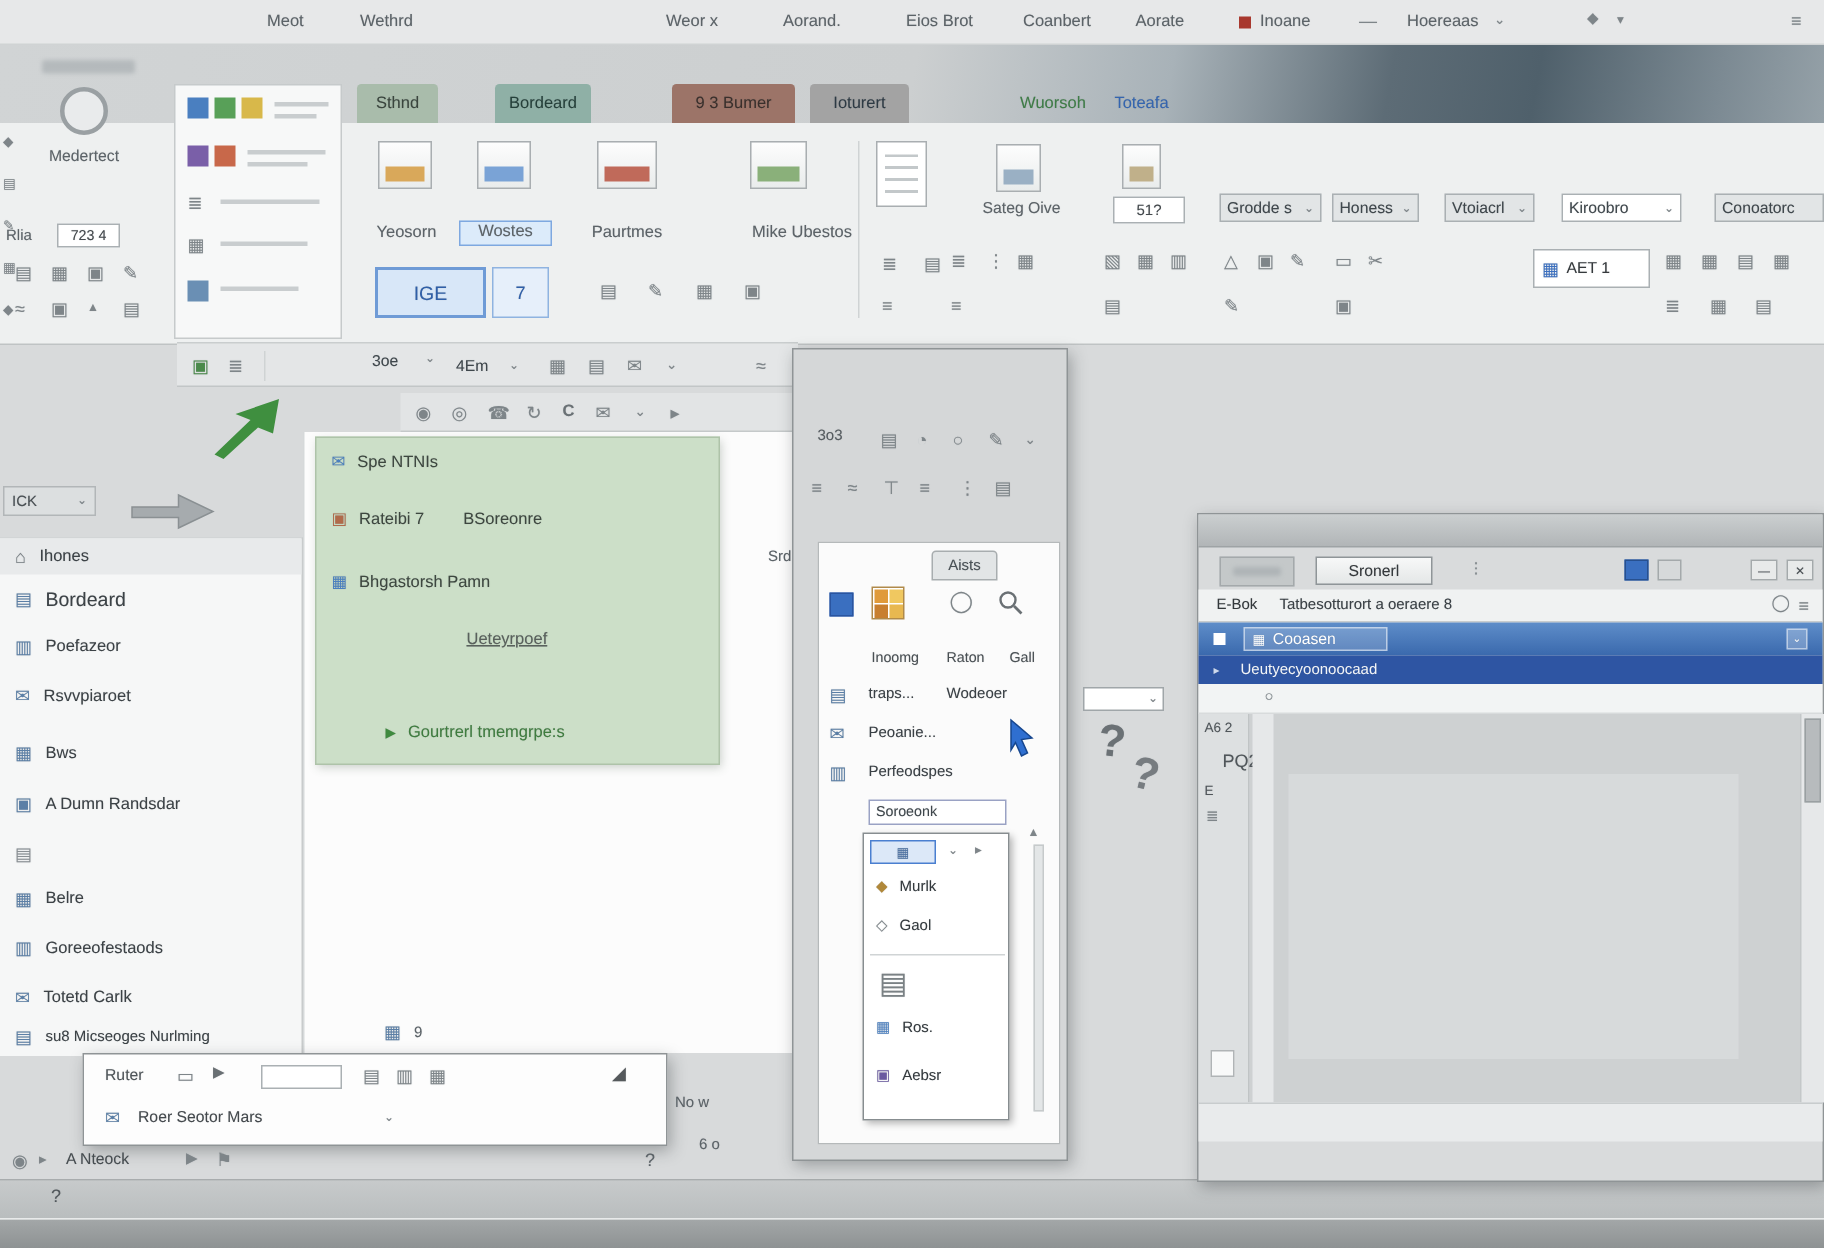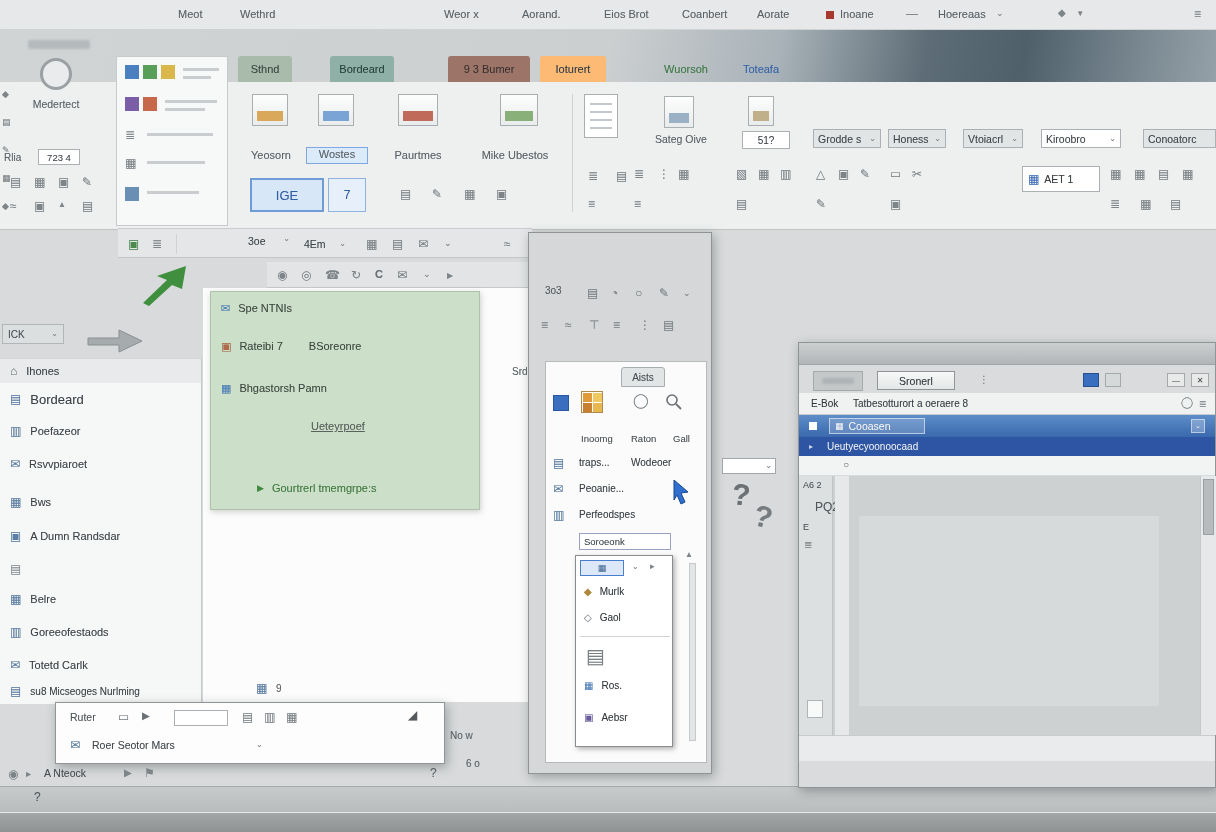--- a/index.html
+++ b/index.html
@@ -48,40 +48,40 @@
   </div>
 
   <div class="abs" style="left:0;top:30px;width:1216px;height:52px;background:linear-gradient(100deg,#d1d4d5 0%,#cccfd0 50%,#a8b2b8 64%,#5d6c76 76%,#4f606b 84%,#7c8a93 94%,#95a1a8 100%)"></div>
   <div class="abs smudge" style="left:28px;top:40px;width:62px;height:9px"></div>
 
   <div class="abs" style="left:0;top:82px;width:1216px;height:148px;background:#eef0f0;border-bottom:1px solid #bfc3c4"></div>
 
   <div class="abs tab" style="left:238px;top:56px;width:54px;height:26px;background:#a9bcab;color:#3a453d">Sthnd</div>
   <div class="abs tab" style="left:330px;top:56px;width:64px;height:26px;background:#8fb0a6;color:#25403a">Bordeard</div>
   <div class="abs tab" style="left:448px;top:56px;width:82px;height:26px;background:#9c7468;color:#3a2f2b">9 3 Bumer</div>
-  <div class="abs tab" style="left:540px;top:56px;width:66px;height:26px;background:#fdba74;color:#2e3a44">Ioturert</div>
-  <div class="abs tab" style="left:660px;top:56px;width:52px;height:26px;color:#3e7d46">Wuorsoh</div>
+  <div class="abs tab" style="left:540px;top:56px;width:66px;height:26px;background:#a3a3a3;color:#2e3a44">Ioturert</div>
+  <div class="abs tab" style="left:676px;top:56px;width:52px;height:26px;color:#3e7d46">Wuorsoh</div>
   <div class="abs tab" style="left:736px;top:56px;width:50px;height:26px;color:#3465b0">Toteafa</div>
 
   <div class="abs bicon" style="left:252px;top:94px;width:36px;height:32px">
       <div style="background:#d9a85a"></div>
     </div>
   <span class="abs t" style="left:240px;top:149px;width:62px;text-align:center">Yeosorn</span>
   <div class="abs bicon" style="left:318px;top:94px;width:36px;height:32px">
       <div style="background:#7aa3d6"></div>
     </div>
   <span class="abs t" style="left:306px;top:147px;width:62px;text-align:center;border:1px solid #7ea8e0;background:#dcebfa;height:17px">Wostes</span>
   <div class="abs bicon" style="left:398px;top:94px;width:40px;height:32px">
       <div style="background:#c06a5a"></div>
     </div>
   <span class="abs t" style="left:382px;top:149px;width:72px;text-align:center">Paurtmes</span>
   <div class="abs bicon" style="left:500px;top:94px;width:38px;height:32px">
       <div style="background:#8ab07a"></div>
     </div>
-  <span class="abs t" style="left:462px;top:149px;width:106px;text-align:center">Mike Ubestos</span>
+  <span class="abs t" style="left:462px;top:149px;width:106px;text-align:right">Mike Ubestos</span>
 
   <div class="abs" style="left:250px;top:178px;width:74px;height:34px;border:2px solid #6f9bd6;background:#d8e7f8;display:flex;align-items:center;justify-content:center;font-size:13px;color:#2f5fa8">IGE</div>
   <div class="abs" style="left:328px;top:178px;width:38px;height:34px;border:1px solid #8fb3e0;background:#e6effa;display:flex;align-items:center;justify-content:center;font-size:12px;color:#2f5fa8">7</div>
   <span class="abs ic" style="left:400px;top:188px">▤</span>
   <span class="abs ic" style="left:432px;top:188px">✎</span>
   <span class="abs ic" style="left:464px;top:188px">▦</span>
   <span class="abs ic" style="left:496px;top:188px">▣</span>
   <div class="abs sep" style="left:572px;top:94px;height:118px"></div>
 
   <div class="abs" style="left:584px;top:94px;width:34px;height:44px;background:#fff;border:1px solid #a9aeb1">

